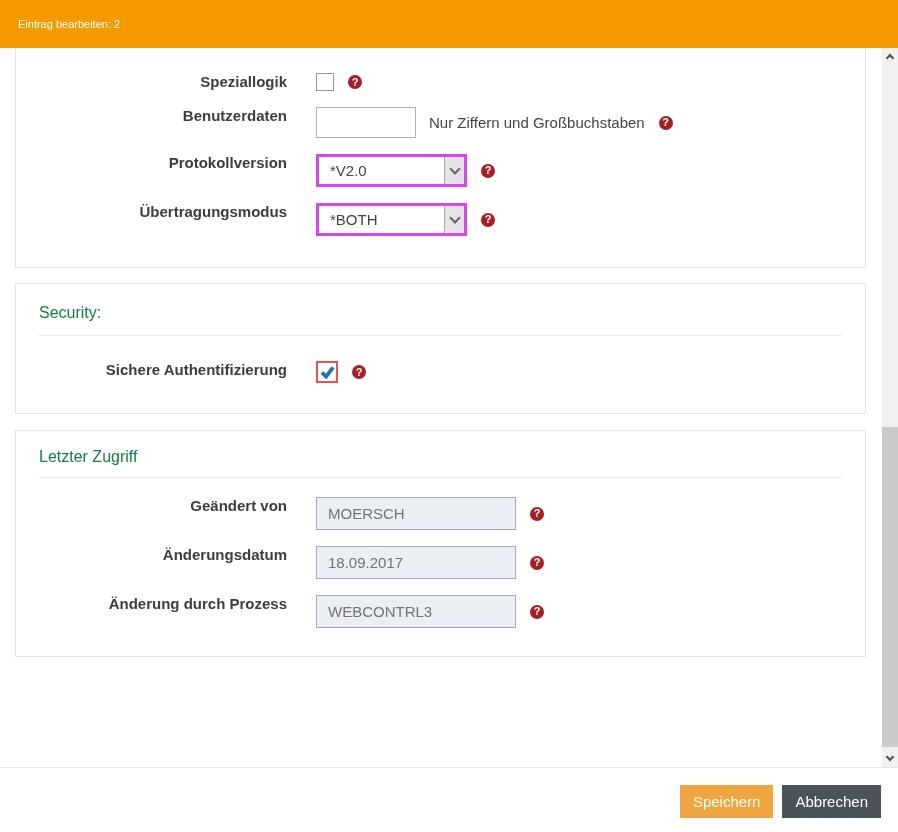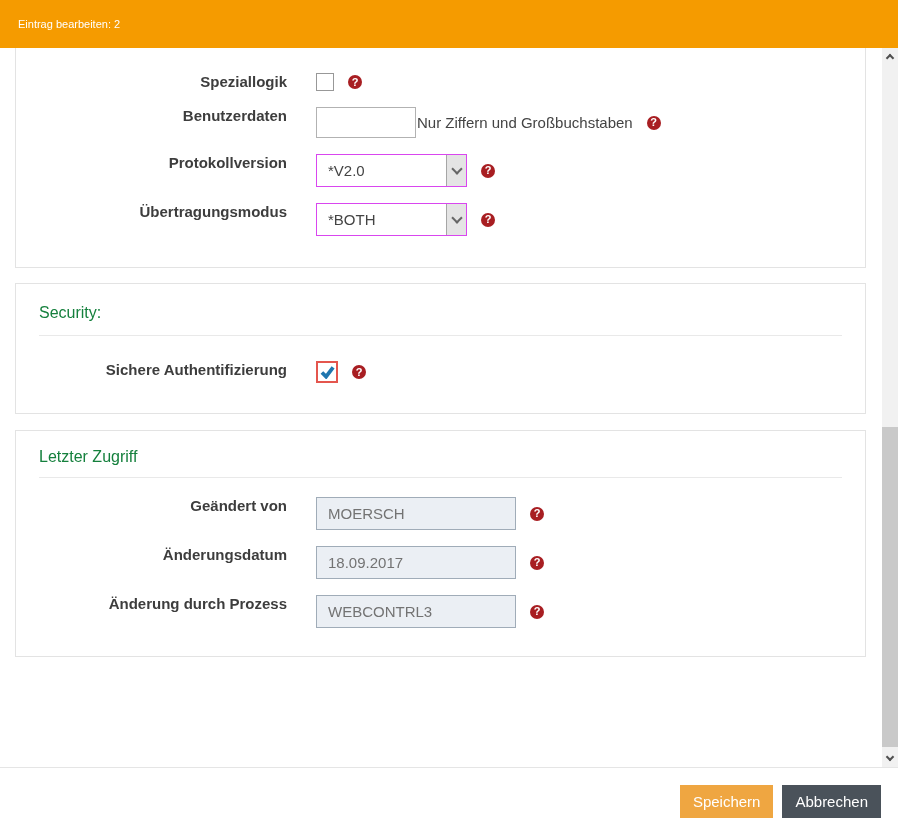--- a/index.html
+++ b/index.html
@@ -30,23 +30,23 @@
   .frow:last-child { margin-bottom:0; }
   .frow-label { flex:none; width:271px; text-align:right; font-weight:bold; font-size:15px; color:#3D3D3D; }
   .fcontrols { display:flex; align-items:center; margin-left:29px; }
 
   .checkbox { width:18px; height:18px; border:1px solid #989898; background:#fff; cursor:pointer; }
   .checkbox.checked { width:22px; height:22px; border:2px solid #E4564E;
     display:flex; align-items:center; justify-content:center; }
 
   .text-input { width:100px; height:31px; border:1px solid #B2B2B2; background:#fff;
     font-family:"Liberation Sans", sans-serif; font-size:15px; color:#444; padding:0 8px; }
-  .hint { font-size:15px; color:#444; margin-left:1px; }
+  .hint { font-size:15px; color:#444; margin-left:13px; }
 
-  .select { width:151px; height:33px; border:1px solid #d946ef; background:#fff; display:flex; cursor:pointer; }
+  .select { width:151px; height:33px; border:3px solid #d946ef; background:#fff; display:flex; cursor:pointer; }
   .select-value { flex:1; display:flex; align-items:center; padding-left:11px; font-size:15px; color:#444; }
   .select-arrow { flex:none; width:20px; border-left:1px solid #A6A6A6; background:#E4E4E4;
     display:flex; align-items:center; justify-content:center; }
   .chev-down-sm { width:8px; height:8px; border-right:2px solid #666; border-bottom:2px solid #666;
     transform:rotate(45deg); margin-top:-4px; }
 
   .readonly-input { width:200px; height:33px; background:#EBEFF4; border:1px solid #A0ACB8;
     color:#737373; font-family:"Liberation Sans", sans-serif; font-size:15px; padding:0 11px; }
 
   .qicon { flex:none; width:14px; height:14px; border-radius:50%; background:#A81E22; color:#fff;

